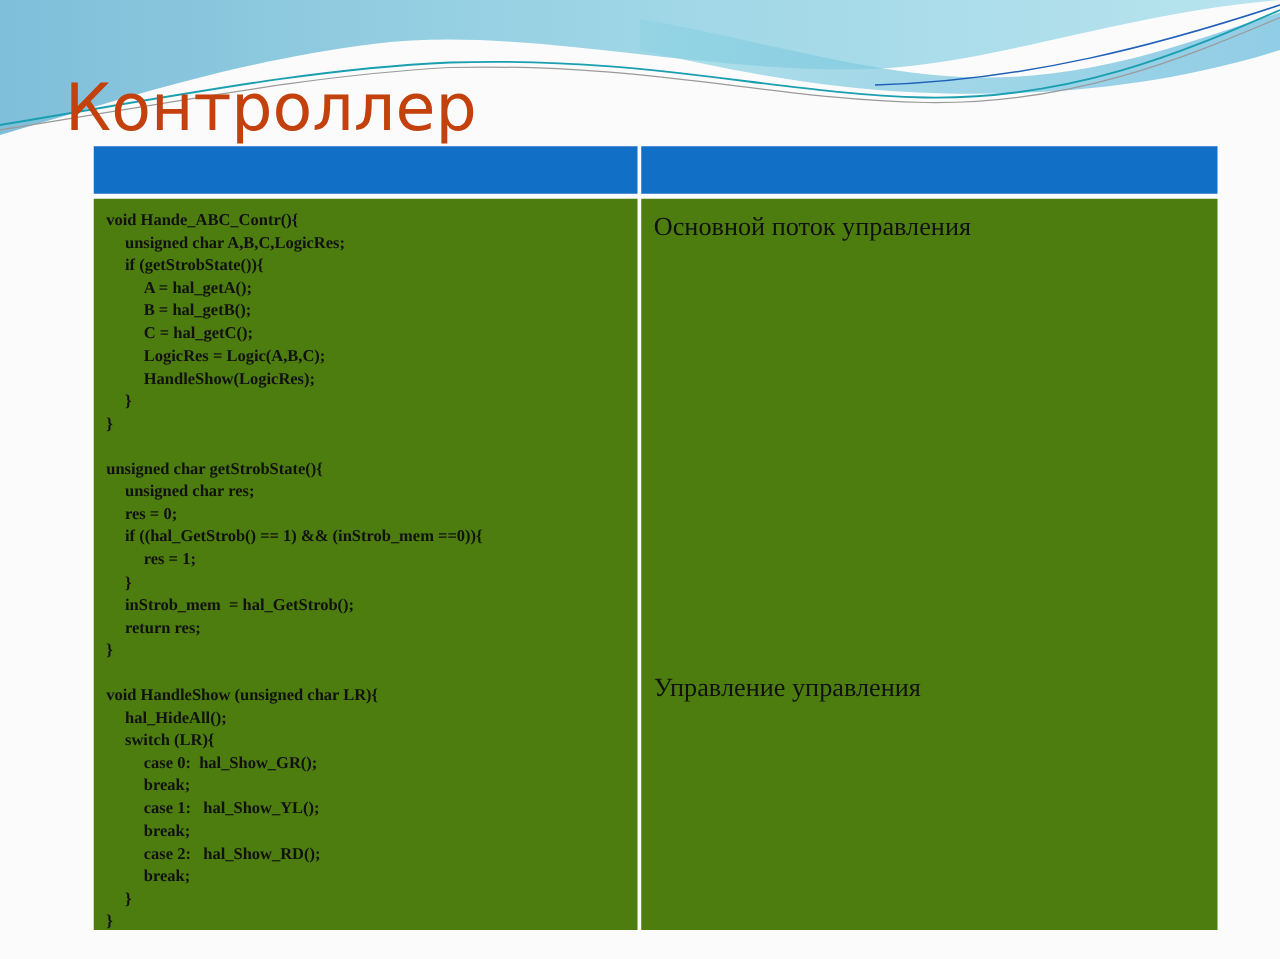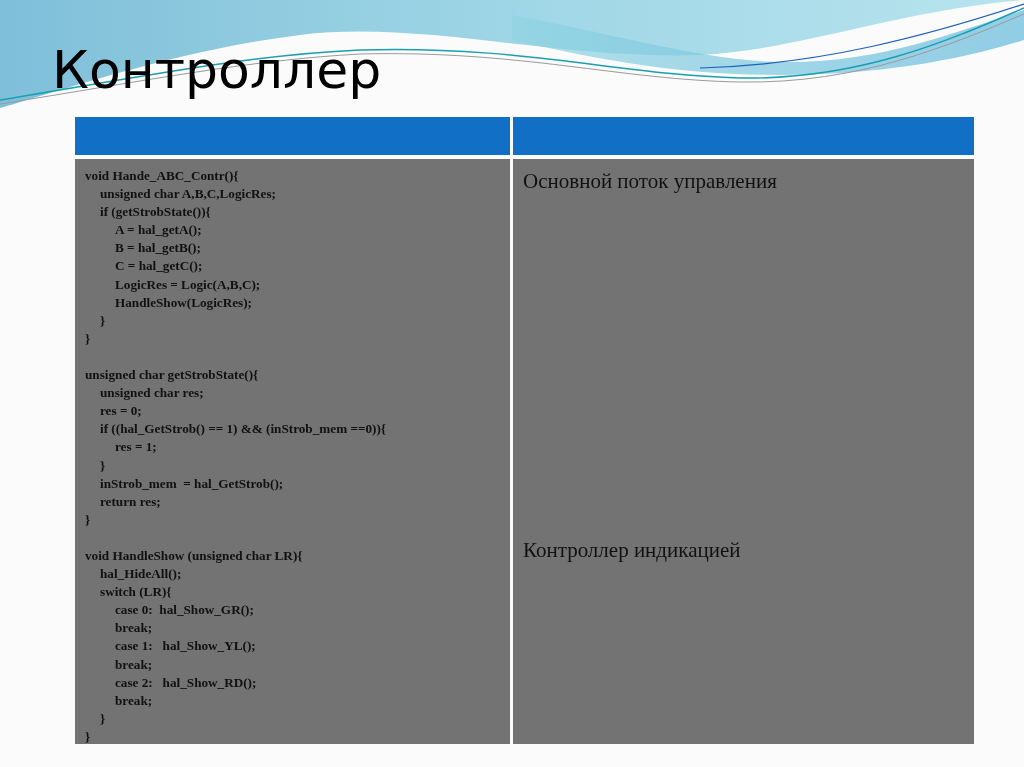--- a/index.html
+++ b/index.html
@@ -3,35 +3,35 @@
 <meta charset="utf-8">
 <style>
   html, body { margin: 0; padding: 0; }
   body {
     width: 1024px; height: 767px; position: relative; overflow: hidden;
     background: #fbfbfb;
     font-family: "Liberation Serif", serif;
   }
   .wave { position: absolute; left: 0; top: 0; width: 1024px; height: 130px; }
   .title {
-    position: absolute; left: 52px; top: 44px;
+    position: absolute; left: 52px; top: 61px;
     font-family: "DejaVu Sans", sans-serif;
-    font-size: 52px; color: #000000; letter-spacing: 0px;
+    font-size: 52px; color: #c2410c; letter-spacing: 0px;
     line-height: 1;
   }
   .table {
     position: absolute; left: 75px; top: 117px; width: 899px; height: 627px;
   }
   .hdr {
     position: absolute; top: 0; height: 38px; background: #126fc6;
   }
   .hdr.left { left: 0; width: 435px; }
   .hdr.right { left: 438px; width: 461px; }
   .body-cell {
-    position: absolute; top: 42px; height: 585px; background: #737373;
+    position: absolute; top: 42px; height: 585px; background: #4d7c0f;
   }
   .body-cell.left { left: 0; width: 435px; }
   .body-cell.right { left: 438px; width: 461px; }
   .code {
     position: absolute; left: 10px; top: 8px;
     font-size: 13.2px; line-height: 18.1px; color: #111;
     white-space: pre;
   }
   .code .line { display: block; height: 18.1px; font-weight: bold; }
   .desc {
@@ -64,15 +64,15 @@
 
 <div class="table">
   <div class="hdr left"></div>
   <div class="hdr right"></div>
 
   <div class="body-cell left">
     <div class="code" id="code-block"><span class="line" style="padding-left: 0px; font-weight: bold;">void Hande_ABC_Contr(){</span><span class="line" style="padding-left: 15px;">unsigned char A,B,C,LogicRes;</span><span class="line" style="padding-left: 15px;">if (getStrobState()){</span><span class="line" style="padding-left: 30px;">A = hal_getA();</span><span class="line" style="padding-left: 30px;">B = hal_getB();</span><span class="line" style="padding-left: 30px;">C = hal_getC();</span><span class="line" style="padding-left: 30px;">LogicRes = Logic(A,B,C);</span><span class="line" style="padding-left: 30px;">HandleShow(LogicRes);</span><span class="line" style="padding-left: 15px;">}</span><span class="line" style="padding-left: 0px;">}</span><span class="line" style="padding-left: 0px;"></span><span class="line" style="padding-left: 0px; font-weight: bold;">unsigned char getStrobState(){</span><span class="line" style="padding-left: 15px;">unsigned char res;</span><span class="line" style="padding-left: 15px;">res = 0;</span><span class="line" style="padding-left: 15px;">if ((hal_GetStrob() == 1) &amp;&amp; (inStrob_mem ==0)){</span><span class="line" style="padding-left: 30px;">res = 1;</span><span class="line" style="padding-left: 15px;">}</span><span class="line" style="padding-left: 15px;">inStrob_mem  = hal_GetStrob();</span><span class="line" style="padding-left: 15px;">return res;</span><span class="line" style="padding-left: 0px;">}</span><span class="line" style="padding-left: 0px;"></span><span class="line" style="padding-left: 0px; font-weight: bold;">void HandleShow (unsigned char LR){</span><span class="line" style="padding-left: 15px;">hal_HideAll();</span><span class="line" style="padding-left: 15px;">switch (LR){</span><span class="line" style="padding-left: 30px;">case 0:  hal_Show_GR();</span><span class="line" style="padding-left: 30px;">break;</span><span class="line" style="padding-left: 30px;">case 1:   hal_Show_YL();</span><span class="line" style="padding-left: 30px;">break;</span><span class="line" style="padding-left: 30px;">case 2:   hal_Show_RD();</span><span class="line" style="padding-left: 30px;">break;</span><span class="line" style="padding-left: 15px;">}</span><span class="line" style="padding-left: 0px;">}</span></div>
   </div>
   <div class="body-cell right">
     <div class="desc" style="top:10px">Основной поток управления</div>
-    <div class="desc" style="top:379px">Контроллер индикацией</div>
+    <div class="desc" style="top:379px">Управление управления</div>
   </div>
 </div>
 
 </body></html>

